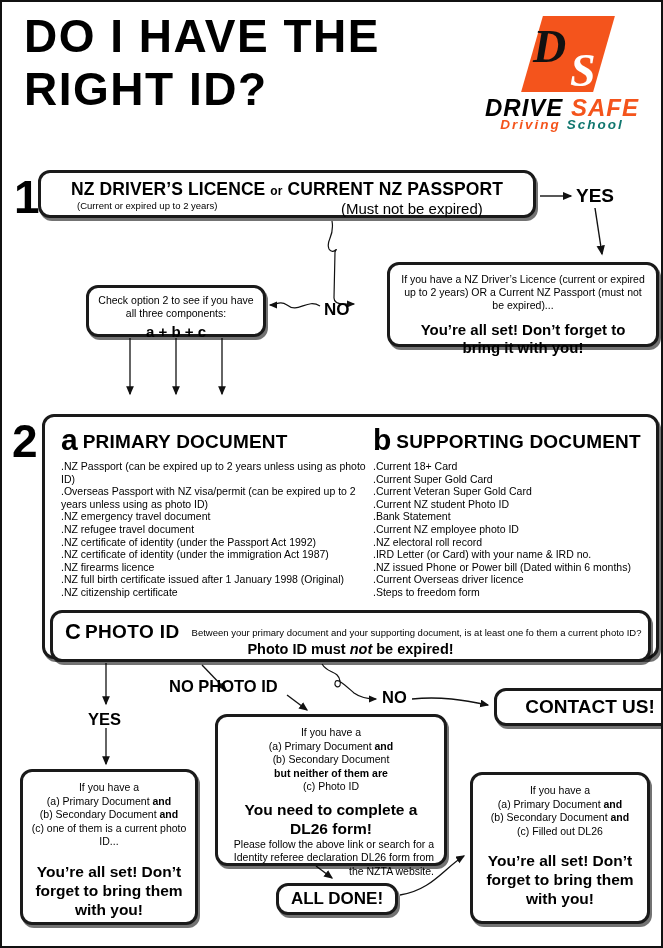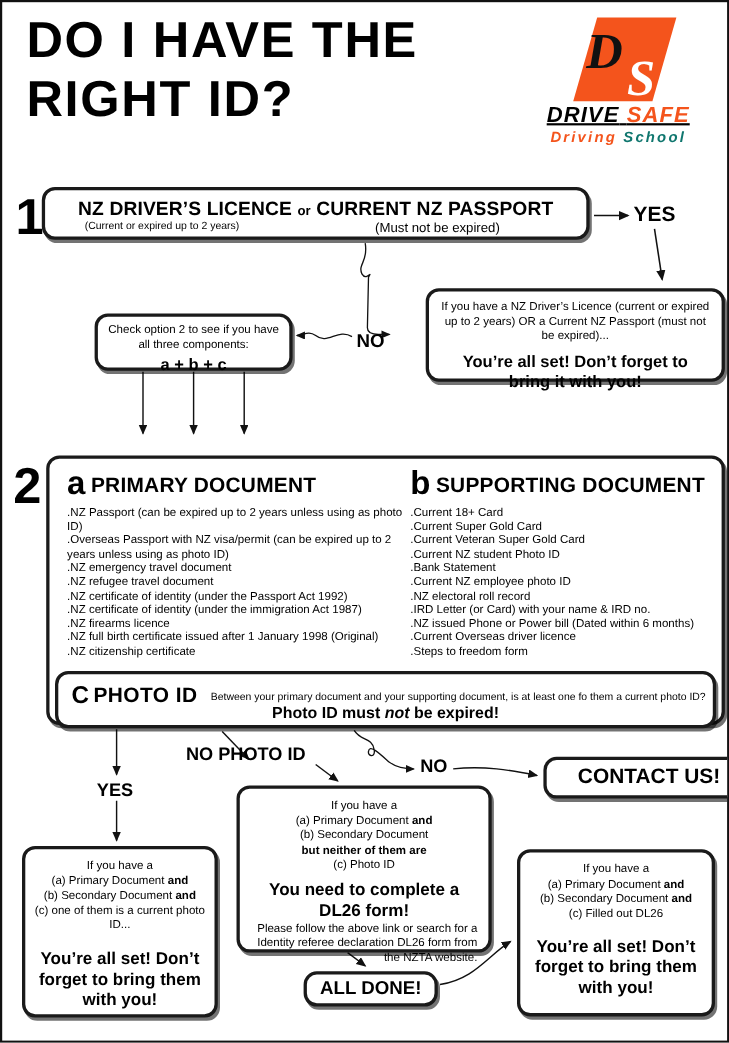--- a/index.html
+++ b/index.html
@@ -37,21 +37,21 @@
     font-size:46px;font-weight:bold;font-style:italic;color:#111;
     font-family:"Liberation Serif", serif;
   }
   #logo-s{
     position:absolute;left:98px;top:28px;
     font-size:46px;font-weight:bold;font-style:italic;color:#fff;
     font-family:"Liberation Serif", serif;
   }
   #logo-line1{
     position:absolute;left:0px;top:78px;width:180px;text-align:center;
-    font-size:20px;font-weight:bold;font-style:italic;letter-spacing:1px;white-space:nowrap;text-decoration:underline;
+    font-size:24px;font-weight:bold;font-style:italic;letter-spacing:1px;white-space:nowrap;
   }
   #logo-line1 .safe{color:#F4541C;}
   #logo-line2{
     position:absolute;left:0px;top:101px;width:180px;text-align:center;
     font-size:13.5px;font-weight:bold;font-style:italic;letter-spacing:2px;white-space:nowrap;
   }
   #logo-line2 .driving{color:#F4541C;}
   #logo-line2 .school{color:#0f766e;}
 
   
@@ -68,21 +68,21 @@
   .secnum{position:absolute;font-size:46px;font-weight:bold;line-height:1;}
 
   
   #box1{left:36px;top:168px;width:498px;height:48px;}
   #box1 .main{
     position:absolute;left:0;top:6px;width:100%;
     font-size:17.5px;font-weight:bold;letter-spacing:0.1px;white-space:nowrap;text-align:center;
   }
   #box1 .or{font-size:12px;font-weight:bold;}
   #box1 .sub-l{position:absolute;left:36px;top:27px;font-size:9.5px;}
-  #box1 .sub-r{position:absolute;left:300px;top:27px;font-size:12px;}
+  #box1 .sub-r{position:absolute;left:300px;top:27px;font-size:15px;}
 
   #yes1{position:absolute;left:574px;top:183px;font-size:19px;font-weight:bold;}
 
   #boxSet1{left:385px;top:260px;width:272px;height:85px;padding:8px 10px 0 10px;}
   #boxSet1 .small{font-size:10.5px;line-height:13px;text-align:center;}
   #boxSet1 .big{font-size:15px;font-weight:bold;line-height:18px;text-align:center;margin-top:9px;}
 
   #boxCheck{left:84px;top:283px;width:180px;height:52px;padding:6px 6px 0 6px;}
   #boxCheck .small{font-size:10.5px;line-height:13px;text-align:center;}
   #boxCheck .abc{font-size:15px;font-weight:bold;text-align:center;margin-top:3px;}

